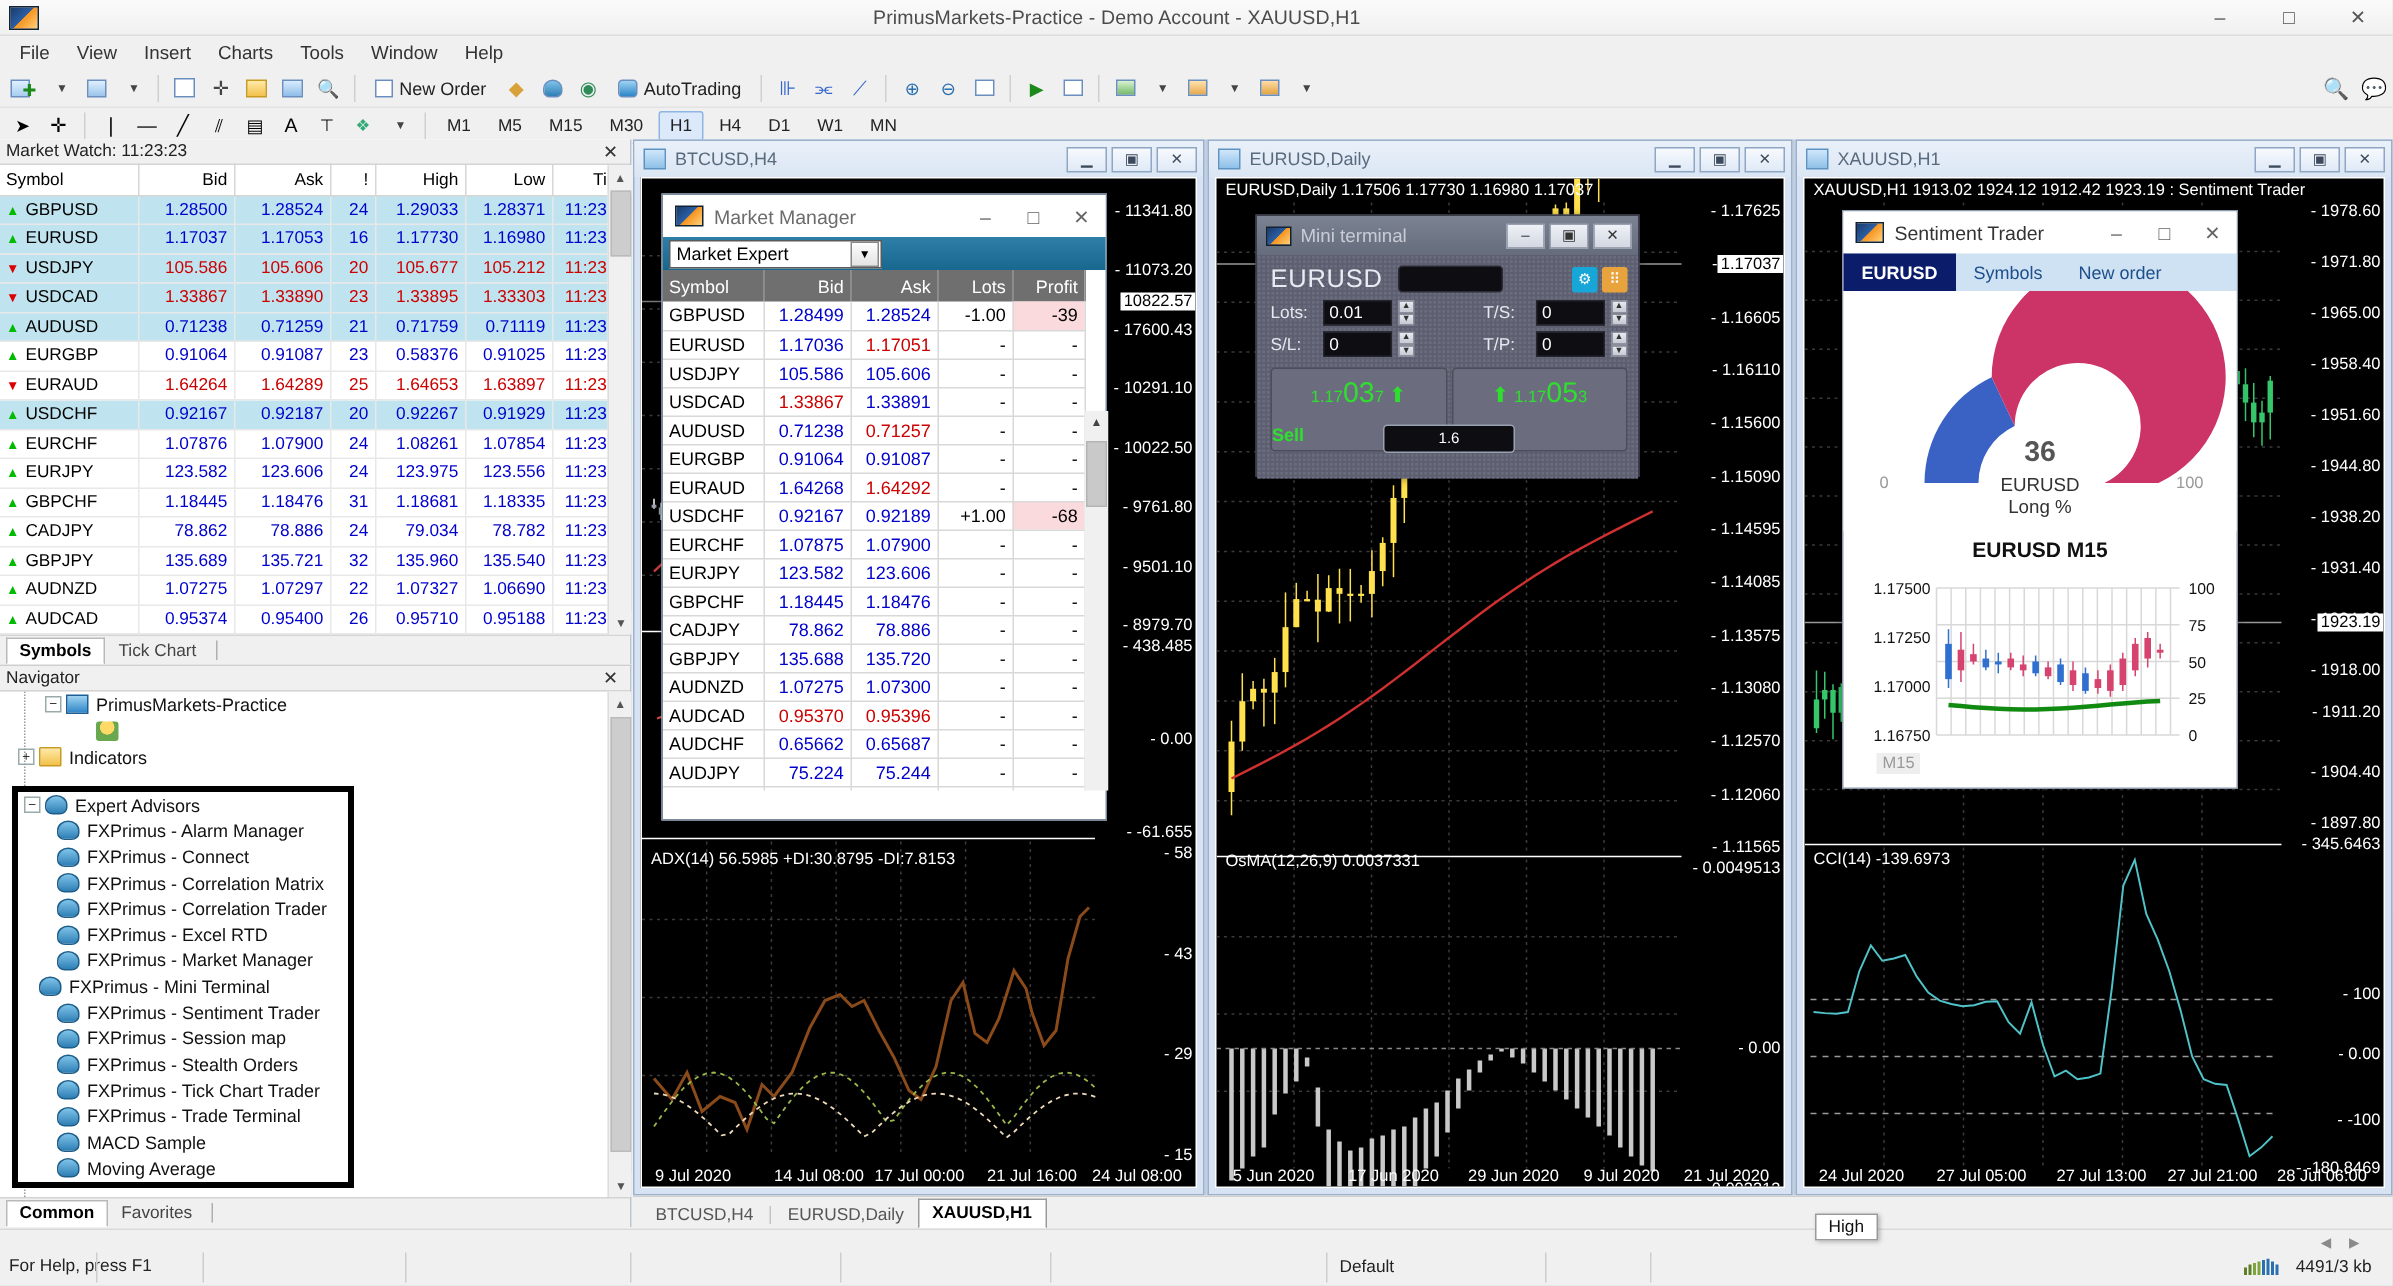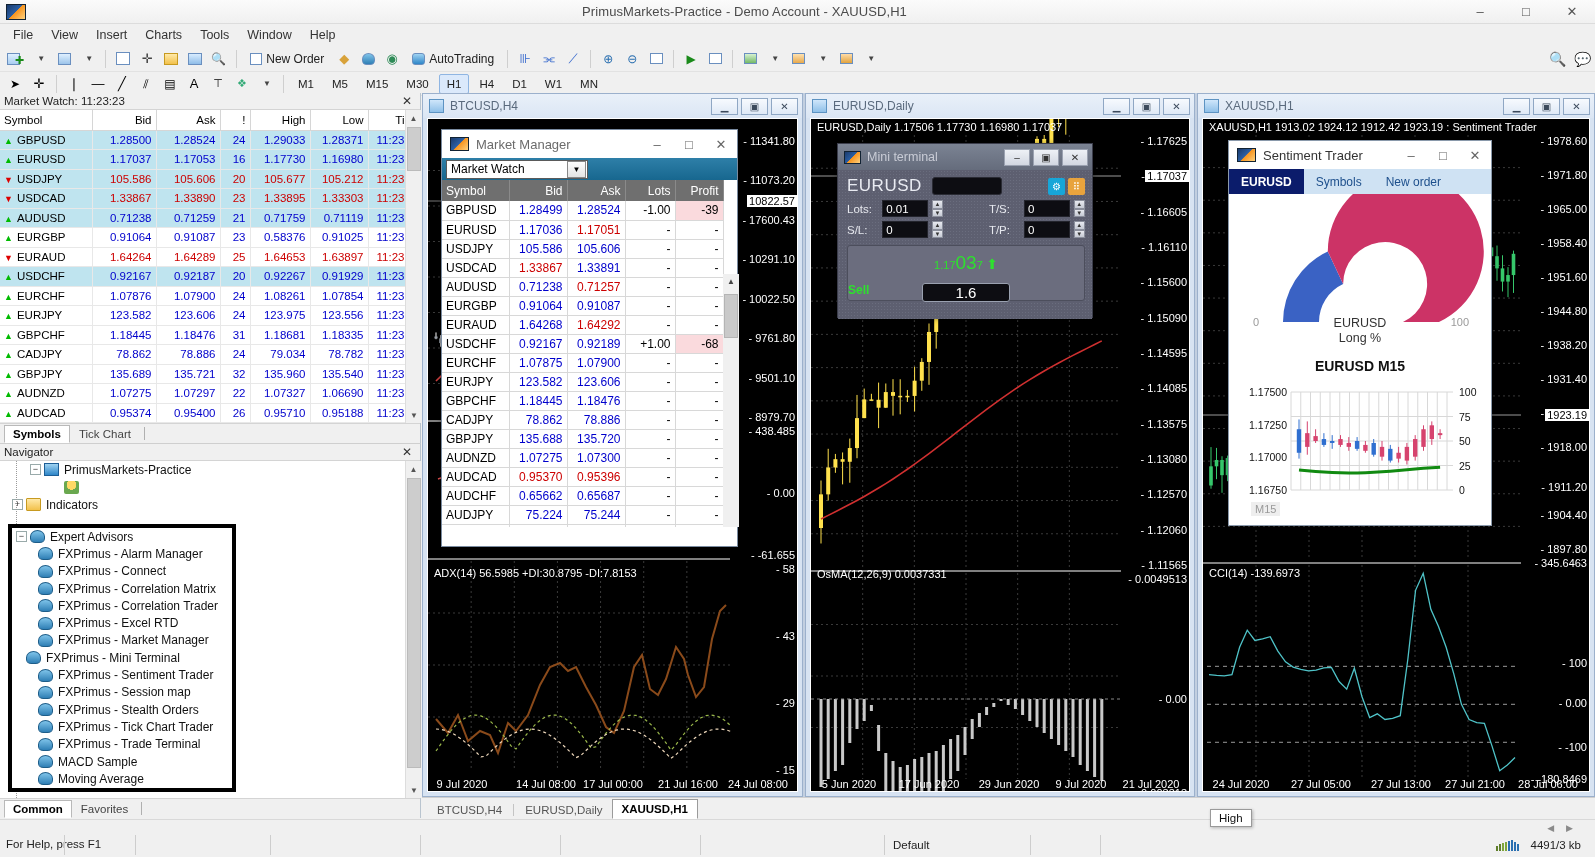--- a/index.html
+++ b/index.html
@@ -144,21 +144,21 @@
   #mt .flabel{width:33px;color:#e6e8ee;}
   #mt .fbox{width:48px;height:17px;background:#0d0d12;color:#fff;border:1px solid #23242c;font-size:11.5px;display:flex;align-items:center;padding-left:3px;}
   #mt .spin{width:12px;height:17px;display:flex;flex-direction:column;}
   #mt .spin div{flex:1;border:1px solid #8b8f9c;background:linear-gradient(#e8eaf0,#c5c9d3);font-size:6px;line-height:6px;text-align:center;color:#333;}
   #mt .trade{display:flex;margin-top:7px;gap:3px;position:relative;}
   #mt .tbox{flex:1;background:#6b6d7e;border:1px solid #4c4e5c;border-radius:3px;height:56px;position:relative;}
   #mt .px{position:absolute;top:6px;width:100%;text-align:center;color:#2ee02e;font-size:12px;white-space:nowrap;}
   #mt .px .big{font-size:19px;}
   #mt .px .sm{font-size:11px;}
   #mt .sideword{position:absolute;bottom:3px;width:100%;text-align:left;color:#2ee02e;font-size:12px;font-weight:bold;}
-  #mt .spread{position:absolute;left:50%;transform:translateX(-50%);bottom:-1px;width:88px;height:19px;background:#0d0d12;border:1px solid #9aa1b0;border-radius:3px;color:#fff;font-size:15px;display:flex;align-items:center;justify-content:center;}
+  #mt .spread{position:absolute;left:50%;transform:translateX(-50%);bottom:-1px;width:88px;height:19px;background:#0d0d12;border:1px solid #9aa1b0;border-radius:3px;color:#fff;font-size:10px;display:flex;align-items:center;justify-content:center;}
 
   
   #st{position:absolute;left:1228px;top:140px;width:264px;height:386px;background:#fff;border:1px solid #8a99ab;z-index:30;box-shadow:0 1px 6px rgba(0,0,0,.35);}
   #st .st-head{height:28px;display:flex;align-items:center;padding-left:8px;background:#fff;}
   #st .st-head .sicon{width:19px;height:14px;margin-right:7px;background:linear-gradient(135deg,#1b3a6b 0%,#2a5fa5 48%,#f7941e 50%,#ffd27f 100%);border:1px solid #123;}
   #st .st-head .stt{font-size:13px;color:#333;}
   #st .st-head .sb{margin-left:auto;display:flex;}
   #st .sb .b{width:32px;height:28px;display:flex;align-items:center;justify-content:center;color:#666;font-size:13px;}
   #st .st-tabs{height:25px;display:flex;background:#cfe2f3;}
   #st .st-tab{padding:0 12px;display:flex;align-items:center;font-size:12px;color:#1d4f8c;}
@@ -1245,21 +1245,21 @@
             <div class="ptick" style="top: 22px;">1978.60</div>
             <div class="ptick" style="top: 56px;">1971.80</div>
             <div class="ptick" style="top: 90px;">1965.00</div>
             <div class="ptick" style="top: 124px;">1958.40</div>
             <div class="ptick" style="top: 158px;">1951.60</div>
             <div class="ptick" style="top: 192px;">1944.80</div>
             <div class="ptick" style="top: 226px;">1938.20</div>
             <div class="ptick" style="top: 260px;">1931.40</div>
             <div class="ptick" style="top: 294px;">1924.60</div>
             <div class="ptick" style="top: 328px;">1918.00</div>
-            <div class="ptick" style="top: 368px;">1911.20</div>
+            <div class="ptick" style="top: 356px;">1911.20</div>
             <div class="ptick" style="top: 396px;">1904.40</div>
             <div class="ptick" style="top: 430px;">1897.80</div>
             <div class="pcur" style="top: 296px;">1923.19</div>
             <div class="ptick" style="top: 444px;">345.6463</div>
             <div class="ptick" style="top: 544px;">100</div>
             <div class="ptick" style="top: 584px;">0.00</div>
             <div class="ptick" style="top: 628px;">-100</div>
             <div class="ptick" style="top: 660px;">-180.8469</div>
           </div>
         <div class="timescale" id="xau-time">
@@ -1279,21 +1279,21 @@
       <span class="dicon"></span>
       <span>Market Manager</span>
       <span class="dbtns">
         <span class="dbtn">–</span>
         <span class="dbtn">□</span>
         <span class="dbtn close">✕</span>
       </span>
     </div>
     <div class="sel-bar">
       <div class="fakeselect">
-        <span>Market Watch</span>
+        <span>Market Expert</span>
         <span class="dd">▼</span>
       </div>
     </div>
     <div style="position:relative;width:297px;height:347px;overflow:hidden;">
       <table class="mmt">
         <colgroup>
             <col style="width:67px">
             <col style="width:58px">
             <col style="width:58px">
             <col style="width:50px">
@@ -1495,20 +1495,27 @@
           </span>
       </div>
       <div class="trade">
         <div class="tbox">
           <div class="px">
             <span class="sm">1.17</span><span class="big">03</span><span class="sm">7</span>
             <span style="font-size:14px;">⬆</span>
           </div>
           <div class="sideword">Sell</div>
         </div>
+        <div class="tbox">
+          <div class="px">
+            <span style="font-size:14px;">⬆</span>
+            <span class="sm">1.17</span><span class="big">05</span><span class="sm">3</span>
+          </div>
+          <div class="sideword">Buy</div>
+        </div>
         <div class="spread">1.6</div>
       </div>
     </div>
   </div>
 
   <div id="st">
     <div class="st-head">
       <span class="sicon"></span>
       <span class="stt">Sentiment Trader</span>
       <span class="sb">
@@ -1520,20 +1527,21 @@
     <div class="st-tabs">
       <div class="st-tab active">EURUSD</div>
       <div class="st-tab">Symbols</div>
       <div class="st-tab">New order</div>
     </div>
     <div class="gauge-area">
       <svg width="264" height="160" viewBox="0 0 264 160">
         <path id="gauge-long" fill="#3a62c4" d="M54,127.99999999999999 A78,78 0 0 1 98.78921525792433,57.42348990765048 L114.11726975426694,89.99726379642718 A42,42 0 0 0 90,128 Z"></path>
         <path id="gauge-short" fill="#cc3366" d="M98.78921525792433,57.42348990765048 A78,78 0 1 1 210,128 L174,128 A42,42 0 1 0 114.11726975426694,89.99726379642718 Z"></path>
       </svg>
+      <div class="gauge-val">36</div>
       <div class="gauge-sym">EURUSD</div>
       <div class="gauge-sub">Long %</div>
       <div class="g0">0</div>
       <div class="g100">100</div>
     </div>
     <div class="mini-title">EURUSD M15</div>
     <div class="mini-chart">
       <svg id="st-svg" width="248" height="140" viewBox="0 0 248 140">
           <line x1="54" x2="216" y1="14" y2="14" stroke="#d8d8d8" stroke-width="1"></line>
           <line x1="54" x2="216" y1="38.5" y2="38.5" stroke="#d8d8d8" stroke-width="1"></line>

